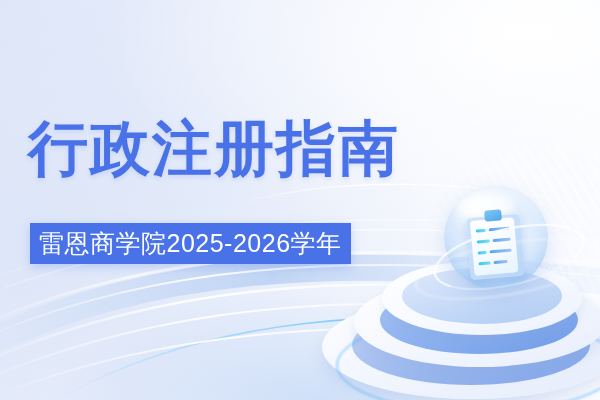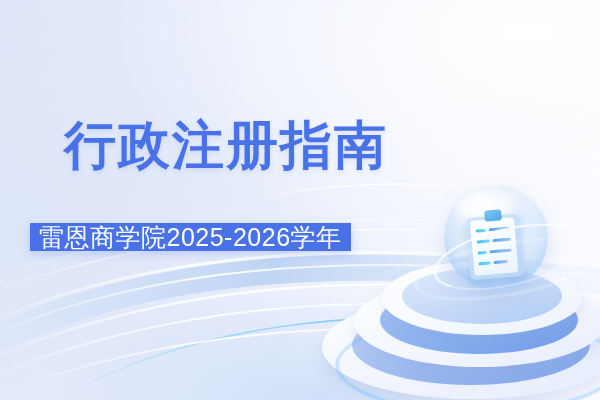--- a/index.html
+++ b/index.html
@@ -35,28 +35,27 @@
             mask-image:radial-gradient(70% 70% at 60% 40%,#000 0%,rgba(0,0,0,0) 80%);
     opacity:.6;pointer-events:none;
   }
 
   
   .arcs{position:absolute;left:0;top:0;width:600px;height:400px;pointer-events:none;}
 
   
   .title{
     position:absolute;left:28px;top:119px;
-    font-size:52px;line-height:1;letter-spacing:2px;
+    font-size:60px;line-height:1;letter-spacing:2px;
     font-weight:bold;color:#4a72e8;white-space:nowrap;
     text-shadow:0 2px 5px rgba(74,114,232,.16);
-    margin-left:36px;
   }
   
   .subbar{
-    position:absolute;left:30px;top:223px;height:28px;
+    position:absolute;left:30px;top:223px;height:41px;
     padding:0 9px;box-sizing:border-box;
     background:#4a72e8;display:flex;align-items:center;
     box-shadow:0 3px 9px rgba(74,114,232,.25);
   }
   .subbar .txt{
     color:#ffffff;font-size:25px;line-height:1;font-weight:500;
     letter-spacing:.5px;white-space:nowrap;
   }
 
   

